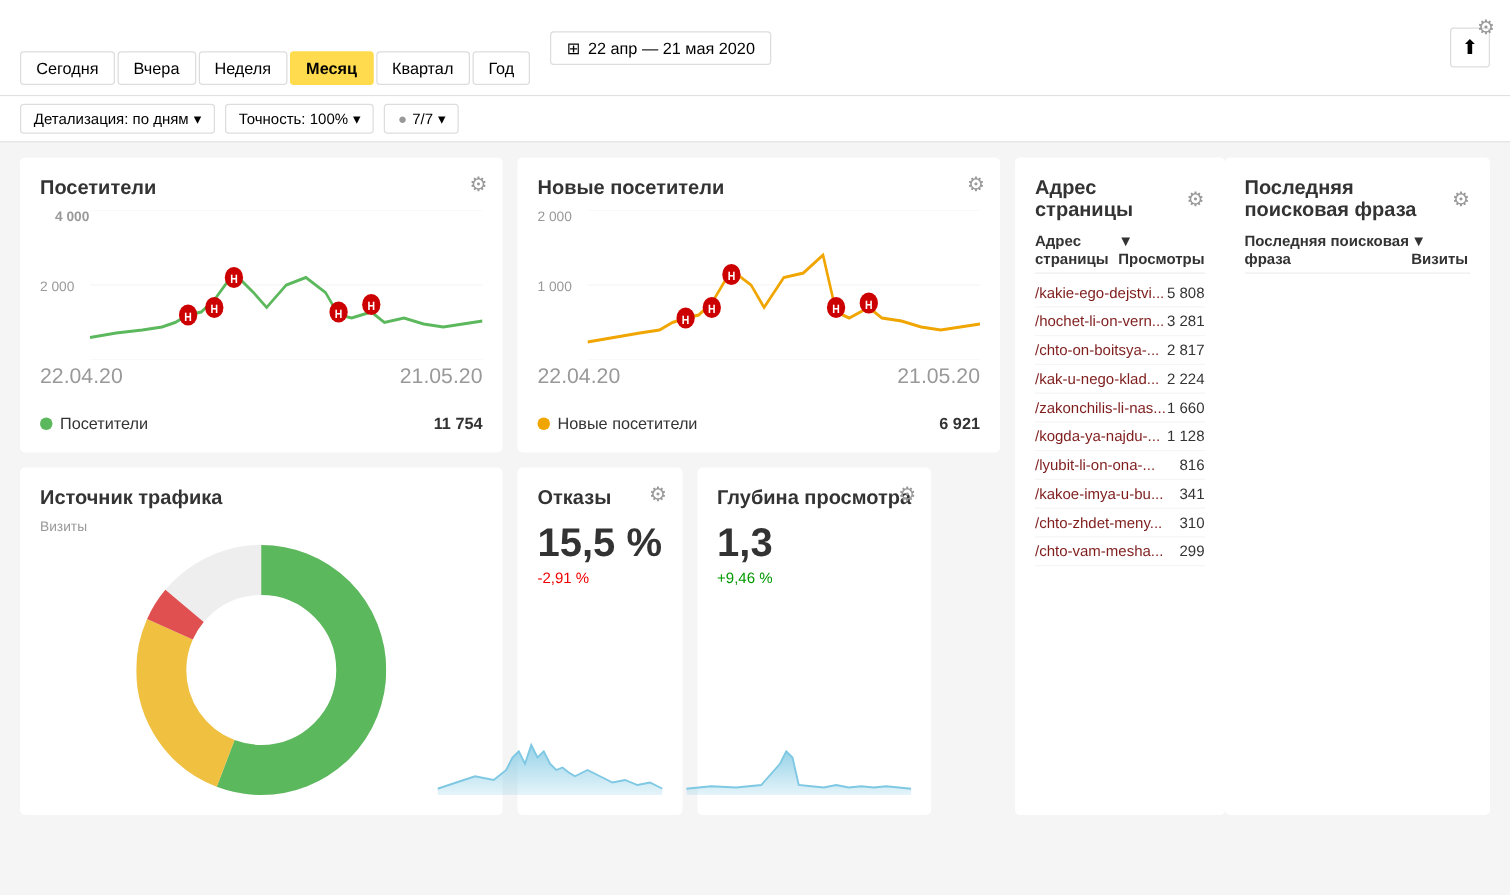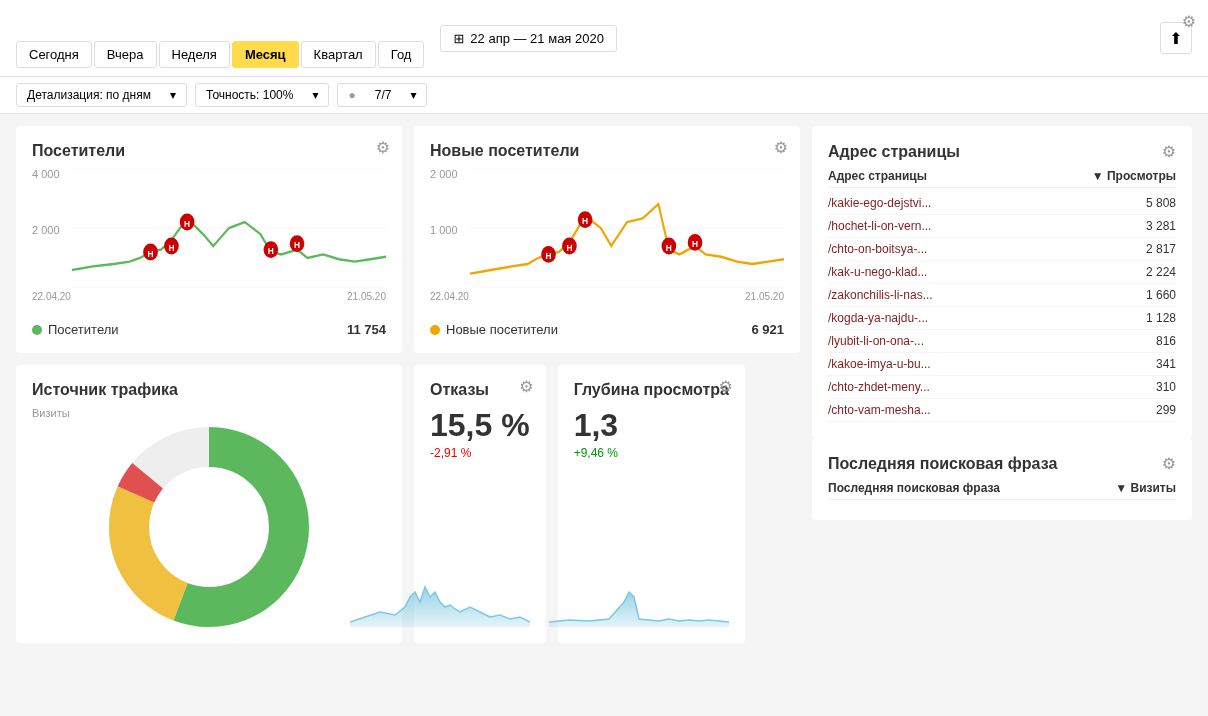--- a/index.html
+++ b/index.html
@@ -59,21 +59,21 @@
       gap: 8px;
       border-bottom: 1px solid #e0e0e0;
     }
     .filter-btn {
       padding: 4px 10px;
       border: 1px solid #ddd;
       background: #fff;
       cursor: pointer;
       border-radius: 3px;
       font-size: 12px;
-      display: flex; align-items: center; gap: 19px; text-align: center;
+      display: flex; align-items: center; gap: 4px; text-align: center;
     }
 
     .main-content {
       padding: 12px 16px;
       display: grid;
       grid-template-columns: 1fr 1fr 380px;
       grid-template-rows: auto auto;
       gap: 12px;
     }
 
@@ -92,41 +92,40 @@
     .card-gear {
       position: absolute;
       top: 12px; right: 12px;
       cursor: pointer;
       color: #999;
       font-size: 16px;
     }
 
     .chart-dates {
       display: flex; justify-content: space-between;
-      font-size: 10px; color: #999; margin-bottom: 20px;
+      font-size: 17px; color: #999; margin-bottom: 20px;
     }
     .chart-legend {
       display: flex; align-items: center; justify-content: space-between;
       margin-top: 8px;
     }
     .legend-item { display: flex; align-items: center; gap: 6px; }
     .legend-dot {
       width: 10px; height: 10px; border-radius: 50%;
     }
     .legend-value { font-weight: bold; font-size: 13px; }
 
     
     svg.chart { width: 100%; height: 120px; }
 
     
     .right-col {
       grid-row: 1 / 3;
       grid-column: 3;
       display: flex;
-      flex-direction: column;
     }
     .table-card { background: #fff; border-radius: 4px; padding: 16px; }
     .table-header {
       display: flex; justify-content: space-between;
       align-items: center;
       margin-bottom: 8px;
     }
     .table-card-title { font-size: 16px; font-weight: bold; color: #333; }
     .table-col-headers {
       display: flex; justify-content: space-between;
@@ -199,21 +198,21 @@
     <span>▾</span>
   </button>
 </div>
 
 <div class="main-content">
 
   <div class="card">
     <div class="card-title">Посетители</div>
     <span class="card-gear">⚙</span>
     <div style="padding-left:40px; position:relative;">
-      <div style="position:absolute; left:0; top:0; font-size:11px; color:#999;">4 000</div>
+      <div style="position:absolute; left:12px; top:0; font-size:11px; color:#999;font-weight:bold;">4 000</div>
       <div style="position:absolute; left:0; top:50%; transform:translateY(-50%); font-size:11px; color:#999;">2 000</div>
       <svg class="chart" viewBox="0 0 300 100" preserveAspectRatio="none">
         <line x1="0" y1="0" x2="300" y2="0" stroke="#eee" stroke-width="0.5"></line>
         <line x1="0" y1="50" x2="300" y2="50" stroke="#eee" stroke-width="0.5"></line>
         <line x1="0" y1="100" x2="300" y2="100" stroke="#eee" stroke-width="0.5"></line>
 
         <polyline fill="none" stroke="#5cb85c" stroke-width="2" points="0,85 20,82 40,80 55,78 65,75 75,70 85,68 95,60 110,42 125,55 135,65 150,50 165,45 180,55 190,70 200,72 215,68 225,75 240,72 255,76 270,78 285,76 300,74"></polyline>
 
         <circle cx="75" cy="70" r="7" fill="#cc0000"></circle>
         <text x="75" y="74" text-anchor="middle" fill="white" font-size="8" font-weight="bold">H</text>

